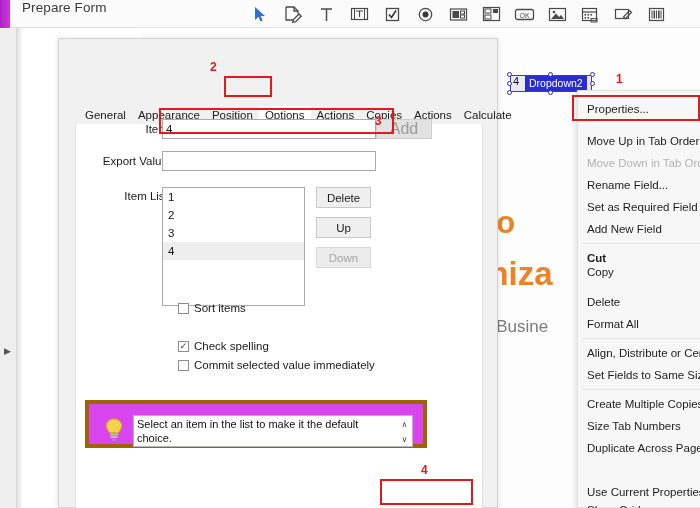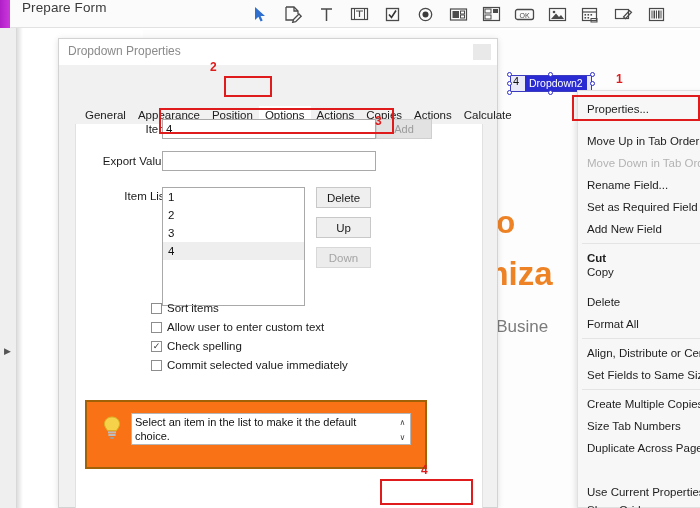--- a/index.html
+++ b/index.html
@@ -152,21 +152,21 @@
   #row-item-label { left: 42px; top: 58px; width: 70px; }
   #item-input {
     position:absolute; left: 103px; top: 54px; width: 214px; height: 20px;
     border: 1px solid #a9a9a9; background: #ffffff;
     font-size: 11.5px; color: #111; padding: 1px 3px; outline: none;
     font-family: "Liberation Sans", sans-serif;
   }
   #add-button {
     position:absolute; left: 317px; top: 54px; width: 56px; height: 20px;
     background: #e2e2e2; border: 1px solid #cfcfcf; color: #9b9b9b;
-    font-size: 11px; display:flex; align-items:center; justify-content:center;
+    font-size: 16px; display:flex; align-items:center; justify-content:center;
   }
   #row-export-label { left: 24px; top: 90px; width: 88px; }
   #export-input {
     position:absolute; left: 103px; top: 86px; width: 214px; height: 20px;
     border: 1px solid #a9a9a9; background: #ffffff;
     font-size: 11.5px; color:#111; padding:1px 3px; outline:none;
     font-family: "Liberation Sans", sans-serif;
   }
 
   
@@ -187,37 +187,37 @@
     font-size: 11.5px; color: #1a1a1a;
     display:flex; align-items:center; justify-content:center;
   }
   .side-btn.disabled { color:#a5a5a5; background:#ececec; border-color:#d8d8d8; }
   #btn-delete { top: 122px; }
   #btn-up { top: 152px; }
   #btn-down { top: 182px; }
 
   
   .cbrow {
-    position:absolute; left: 92px; display:flex; align-items:center; gap:5px;
+    position:absolute; left: 119px; display:flex; align-items:center; gap:5px;
     font-size: 11.5px; color:#1a1a1a;justify-content:flex-end;
   }
   .cbox {
     width: 11px; height: 11px; border: 1px solid #8d8d8d; background:#fff;
     display:flex; align-items:center; justify-content:center;
     font-size: 9px; color:#333; line-height:1; flex: 0 0 auto;
   }
   #cb-sort { top: 237px; }
   #cb-allow { top: 256px; }
   #cb-spell { top: 275px; }
   #cb-commit { top: 294px; }
 
   
   #tip-panel {
-    position:absolute; left: 26px; top: 335px; width: 342px; height: 69px;
-    border: 2px solid #a16207; background: #f97316;
+    position:absolute; left: 26px; top: 335px; width: 342px; height: 48px;
+    border: 4px solid #a16207; background: #d946ef;
   }
   #tip-bulb {
     position:absolute; left: 14px; top: 13px; width: 22px; height: 26px;
   }
   #tip-text-box {
     position:absolute; left: 44px; top: 11px; width: 280px; height: 32px;
     border: 1px solid #b6b6b6; background: #ffffff;
     font-size: 11px; color: #111; padding: 1px 16px 1px 3px; line-height: 14px;
   }
   #tip-scroll {
@@ -381,24 +381,20 @@
     <div class="handle" style="left:43px;top:1px;"></div>
     <div class="handle" style="left:85px;top:1px;"></div>
     <div class="handle" style="left:2px;top:10px;"></div>
     <div class="handle" style="left:85px;top:10px;"></div>
     <div class="handle" style="left:2px;top:19px;"></div>
     <div class="handle" style="left:43px;top:19px;"></div>
     <div class="handle" style="left:85px;top:19px;"></div>
   </div>
 
   <div id="dialog">
-    <div id="dialog-titlebar">
-      <div id="dialog-title">Dropdown Properties</div>
-      <div id="dialog-corner"></div>
-    </div>
 
     <div id="dialog-body">
 
       <div id="content-panel"></div>
 
       <div id="tabbar">
         <div class="tab">General</div>
         <div class="tab">Appearance</div>
         <div class="tab">Position</div>
         <div class="tab selected">Options</div>
@@ -423,24 +419,20 @@
         <div class="list-row selected">4</div>
       </div>
 
       <div class="side-btn" id="btn-delete">Delete</div>
       <div class="side-btn" id="btn-up">Up</div>
       <div class="side-btn disabled" id="btn-down">Down</div>
 
       <div class="cbrow" id="cb-sort">
         <div class="cbox"></div>
         <span>Sort items</span>
-      </div>
-      <div class="cbrow" id="cb-allow">
-        <div class="cbox"></div>
-        <span>Allow user to enter custom text</span>
       </div>
       <div class="cbrow" id="cb-spell">
         <div class="cbox">✓</div>
         <span>Check spelling</span>
       </div>
       <div class="cbrow" id="cb-commit">
         <div class="cbox"></div>
         <span>Commit selected value immediately</span>
       </div>
 

